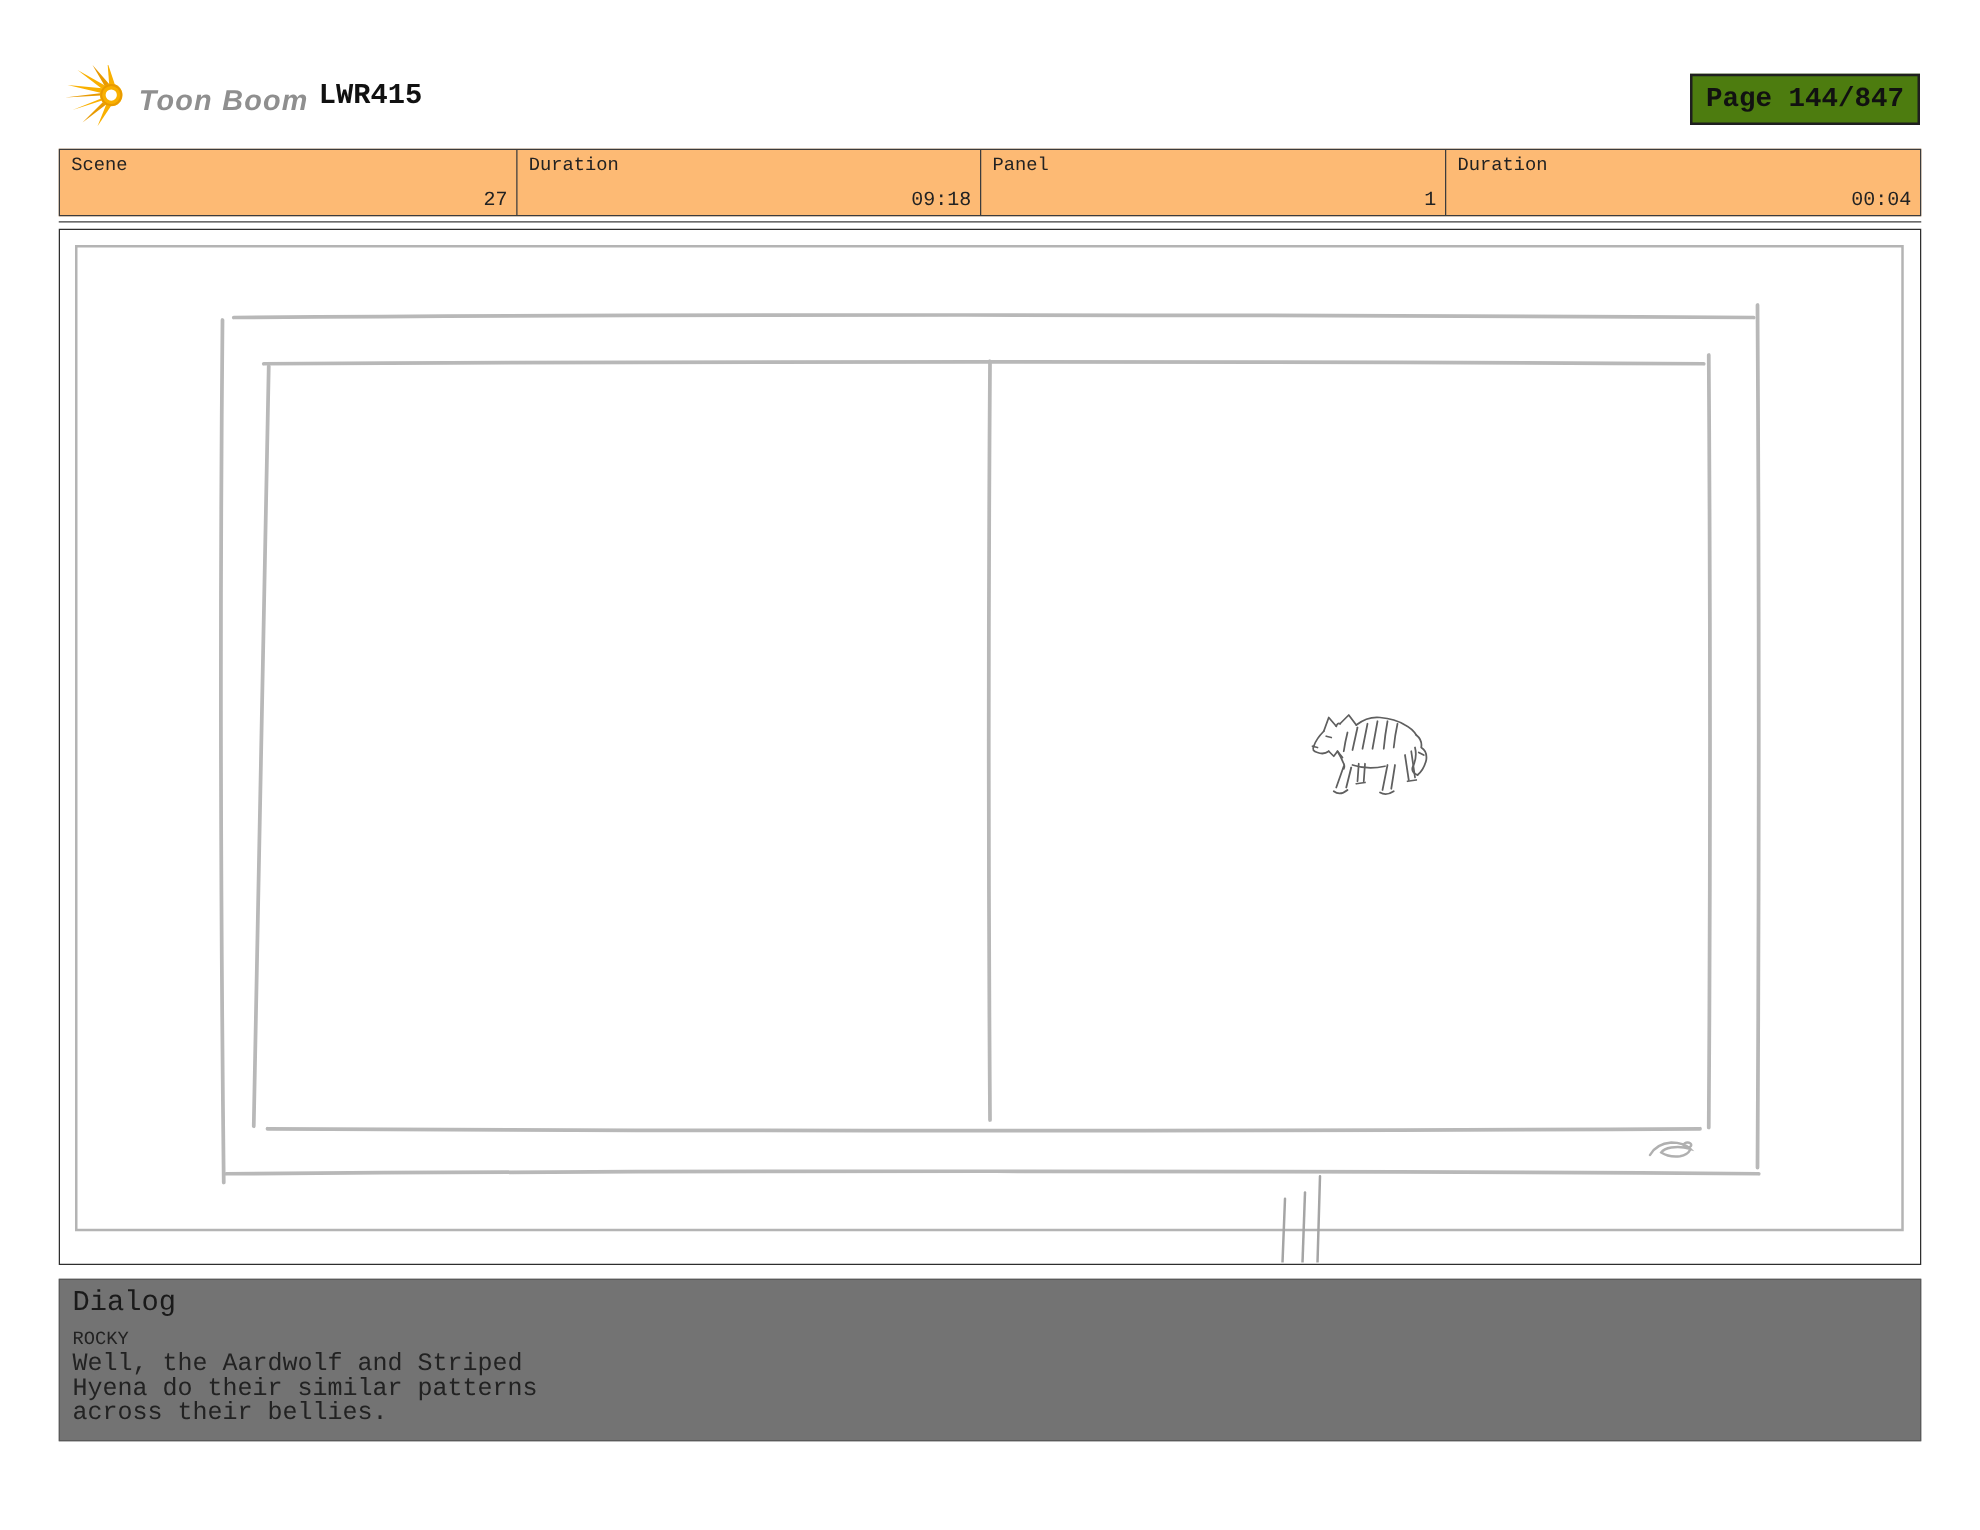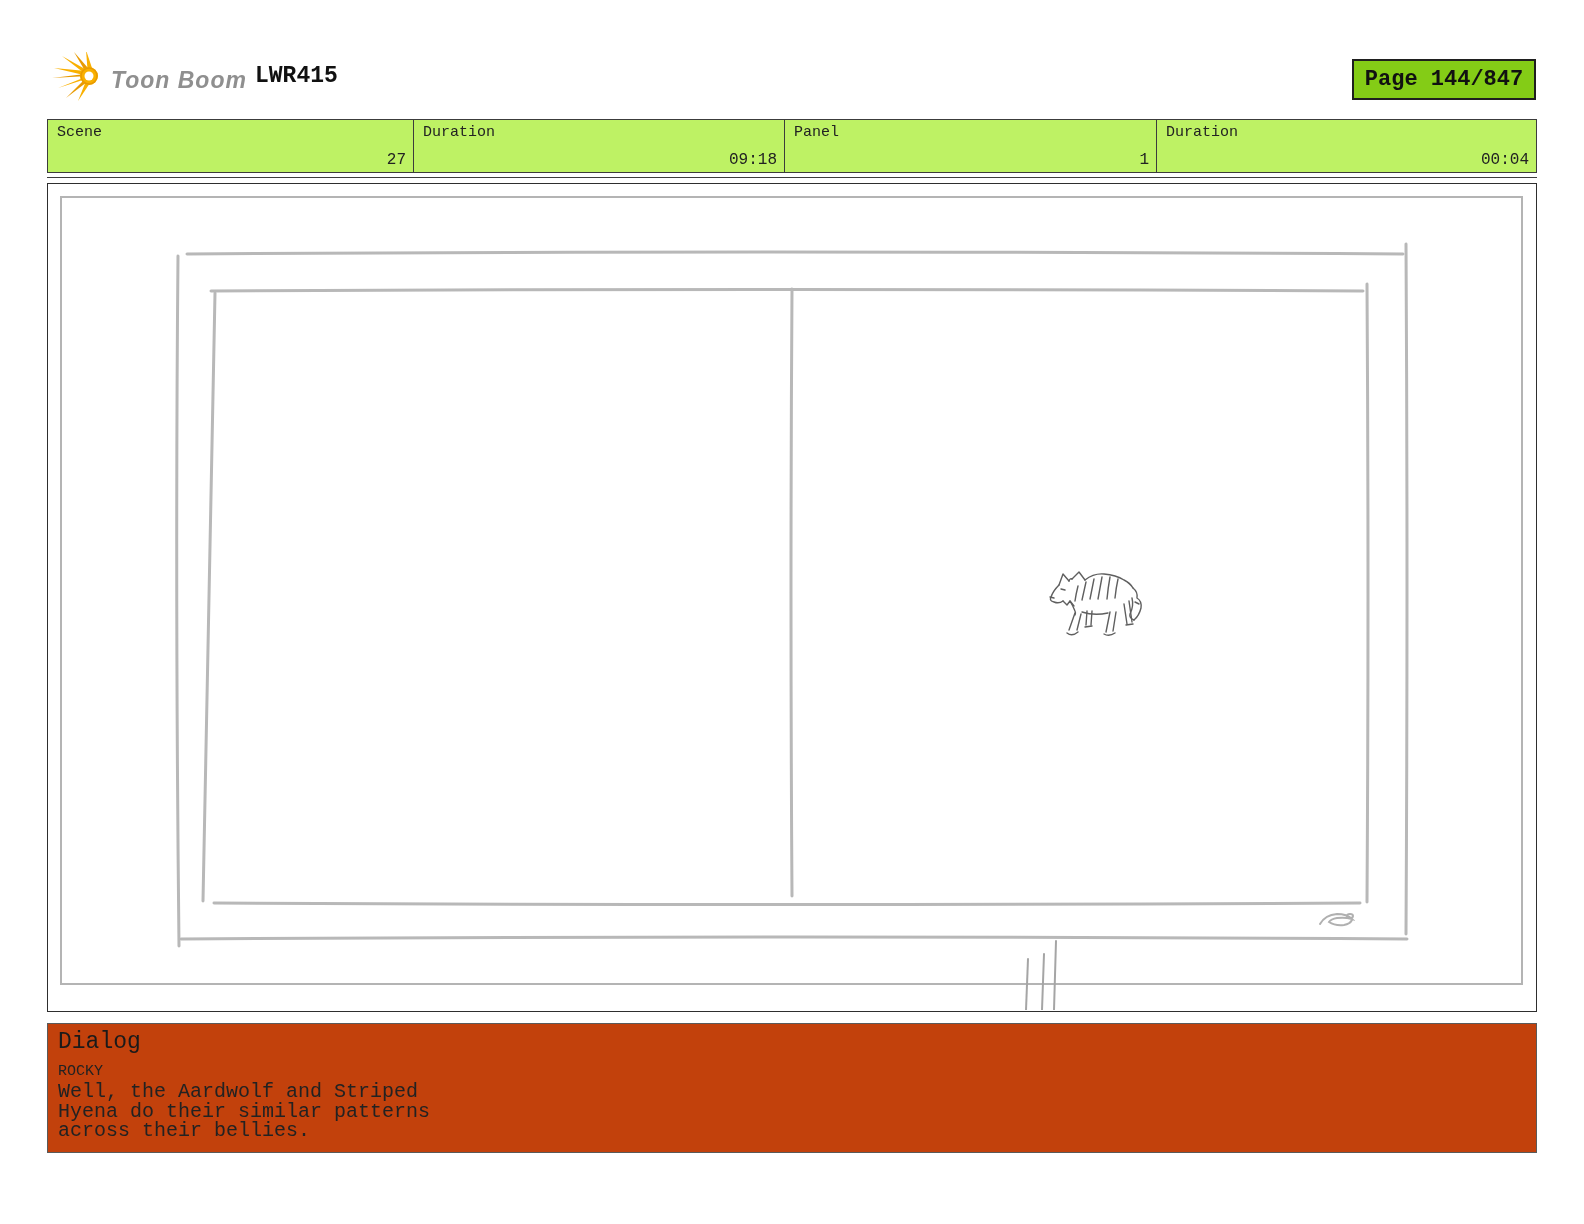--- a/index.html
+++ b/index.html
@@ -29,31 +29,31 @@
     position: absolute; left: 255px; top: 63px;
     font-size: 23px; font-weight: bold; letter-spacing: 0px;
     color: #111;
   }
   .page-box {
     position: absolute; left: 1352px; top: 59px;
     width: 184px; height: 41px;
     border: 2px solid #1f1f1f;
     display: flex; align-items: center; justify-content: center;
     font-size: 22px; font-weight: bold; color: #111;
-    background: #84cc16;
+    background: #4d7c0f;
   }
 
   
   .meta-table {
     position: absolute; left: 47px; top: 119px;
     width: 1490px; height: 54px;
     border: 1px solid #3c3c3c;
     display: grid;
     grid-template-columns: 365px 371px 372px 1fr;
-    background: #bef264;
+    background: #fdba74;
   }
   .meta-cell { position: relative; }
   .meta-cell + .meta-cell { border-left: 1px solid #3c3c3c; }
   .meta-label {
     position: absolute; left: 9px; top: 4px;
     font-size: 15px; color: #222;
   }
   .meta-value {
     position: absolute; right: 7px; bottom: 3px;
     font-size: 16px; color: #222;
@@ -77,21 +77,21 @@
     border: 2px solid #b4b4b4;
   }
   .sketch-svg { position: absolute; left: 0; top: 0; width: 1487px; height: 826px; }
 
   
   .dialog-box {
     position: absolute; left: 47px; top: 1023px;
     width: 1490px; height: 130px;
     border: 1px solid #5a5a5a;
     padding: 3px 10px;
-    background: #c2410c;
+    background: #737373;
   }
   .dialog-title { font-size: 23px; color: #1a1a1a; margin: 2px 0 7px 0; }
   .dialog-character { font-size: 15px; line-height: 20px; color: #222; }
   .dialog-line { font-size: 20px; line-height: 19.5px; color: #222; }
 </style>
 </head>
 <body>
 
 <div class="logo-wrap">
   <svg width="52" height="50" viewBox="0 0 52 50">

